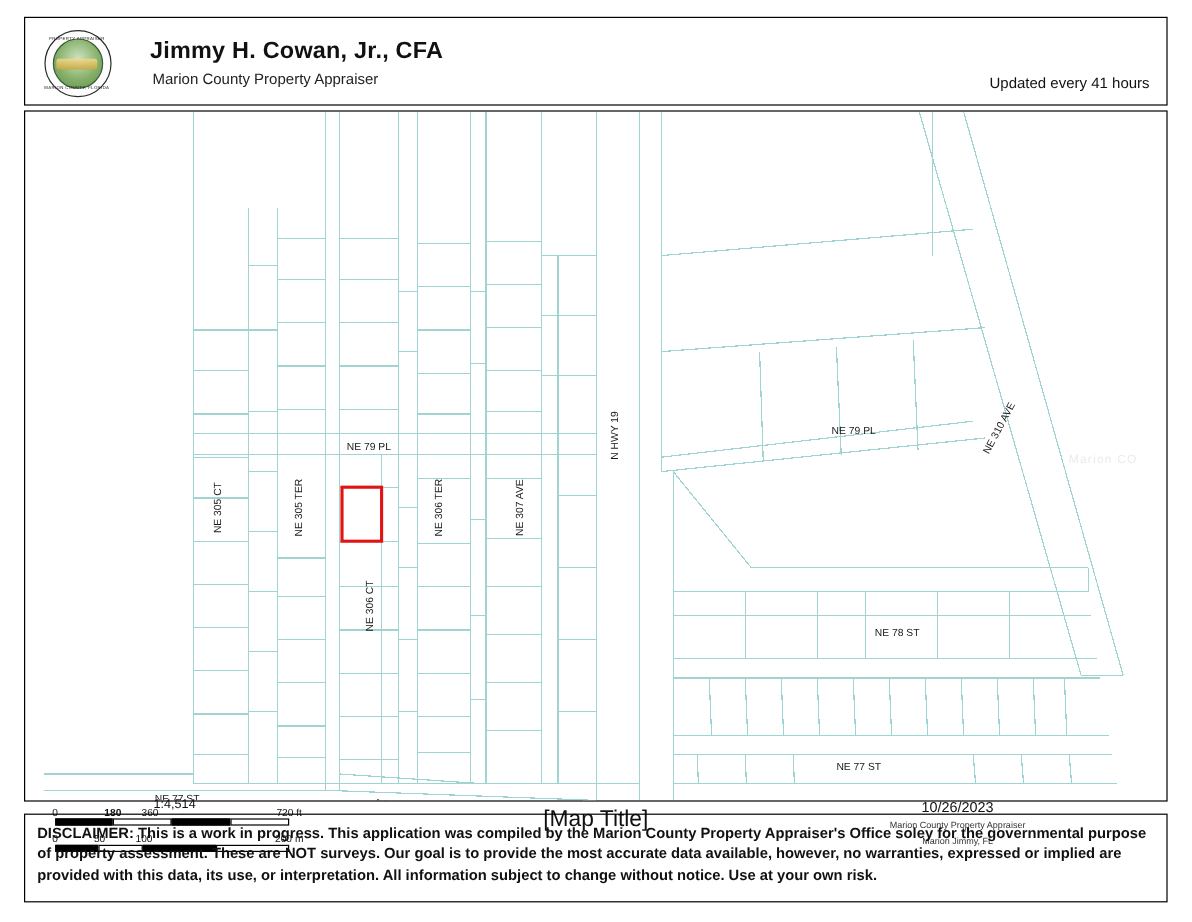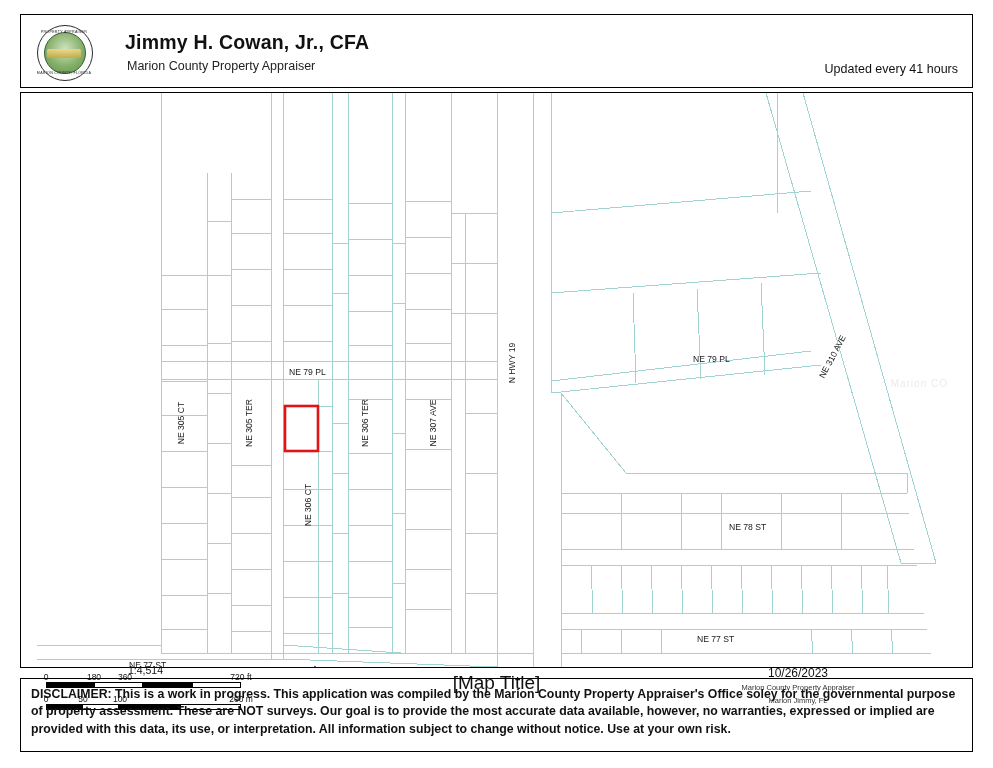--- a/index.html
+++ b/index.html
@@ -423,21 +423,21 @@
     <div class="scalebar">
       <div class="scale-ratio">1:4,514</div>
 
       <div class="bar-row" style="top:14px;">
         <div class="seg dark" style="left:0px;   width:48px;"></div>
         <div class="seg light" style="left:48px;  width:49px;"></div>
         <div class="seg dark" style="left:97px;  width:49px;"></div>
         <div class="seg light" style="left:146px; width:49px;"></div>
       </div>
       <div class="tick-label" style="left:16px; top:4px;">0</div>
-      <div class="tick-label" style="left:64px; top:4px;">180</div>
+      <div class="tick-label" style="left:64px; top:4px;font-weight:bold;">180</div>
       <div class="tick-label" style="left:95px; top:4px;">360</div>
       <div class="tick-label" style="left:211px; top:4px;">720 ft</div>
 
       <div class="bar-row" style="top:36px;">
         <div class="seg dark" style="left:0px;   width:36px;"></div>
         <div class="seg light" style="left:36px;  width:37px;"></div>
         <div class="seg dark" style="left:73px;  width:61px;"></div>
         <div class="seg light" style="left:134px; width:61px;"></div>
       </div>
       <div class="tick-label" style="left:16px; top:26px;">0</div>

